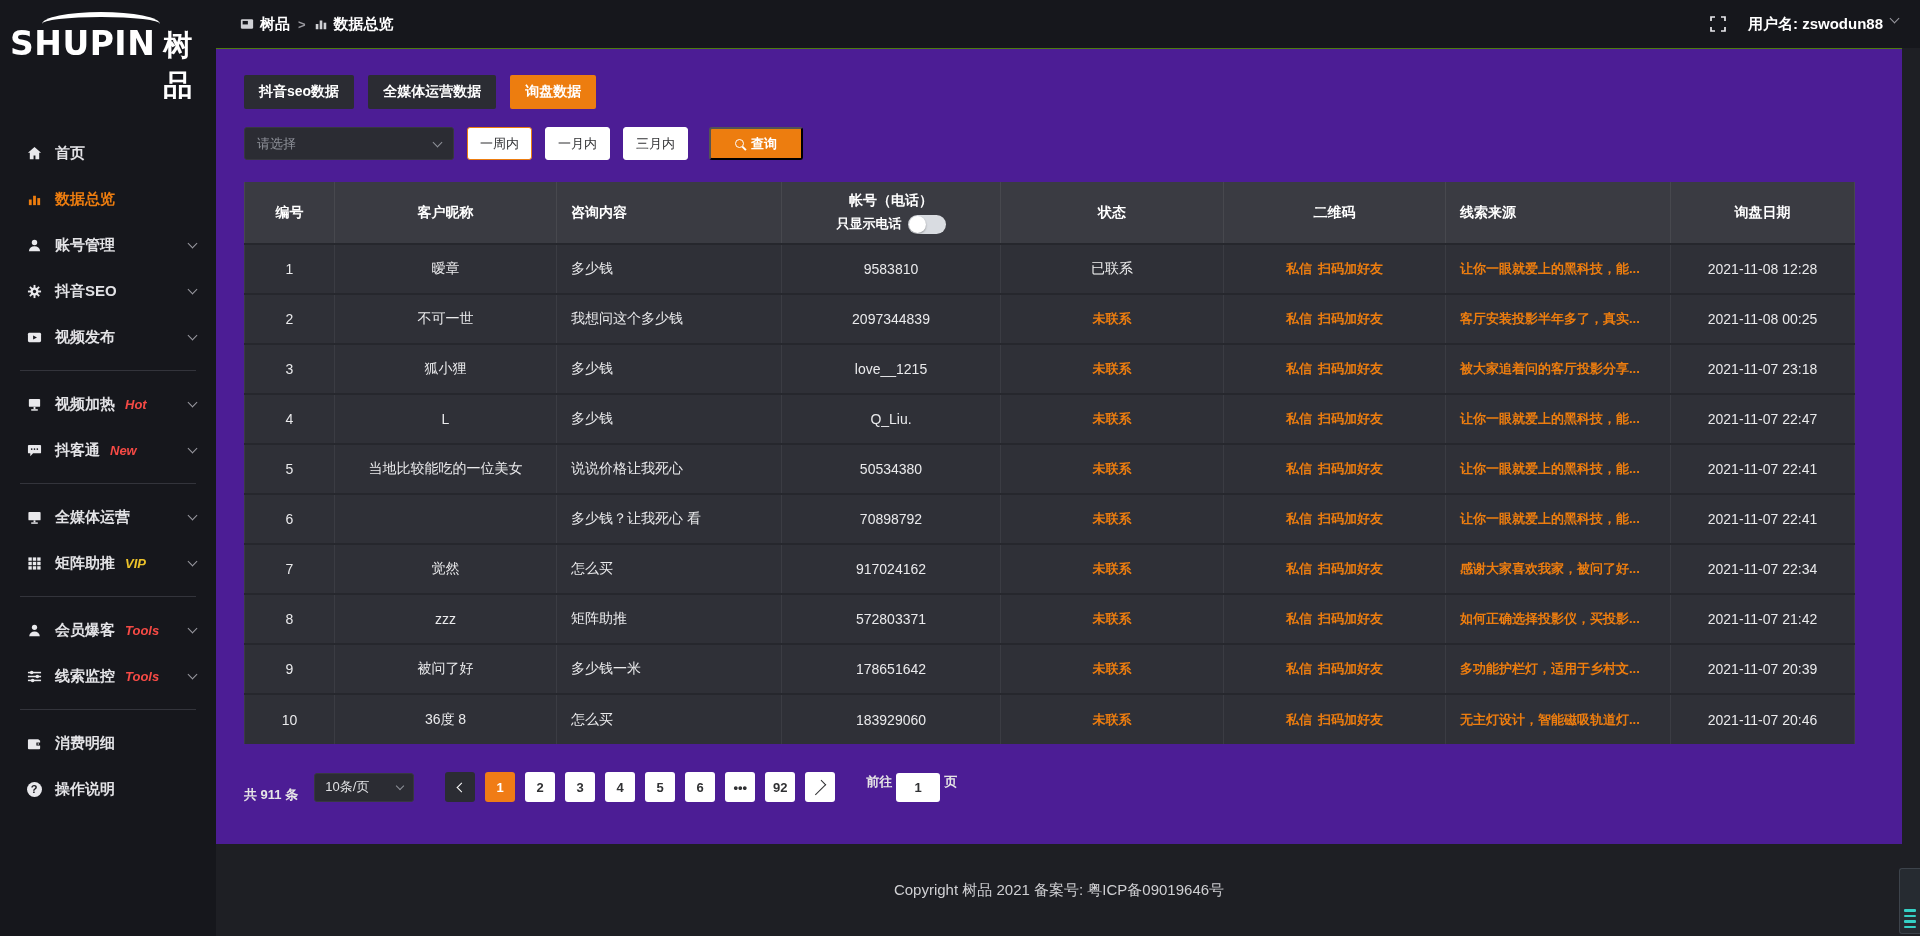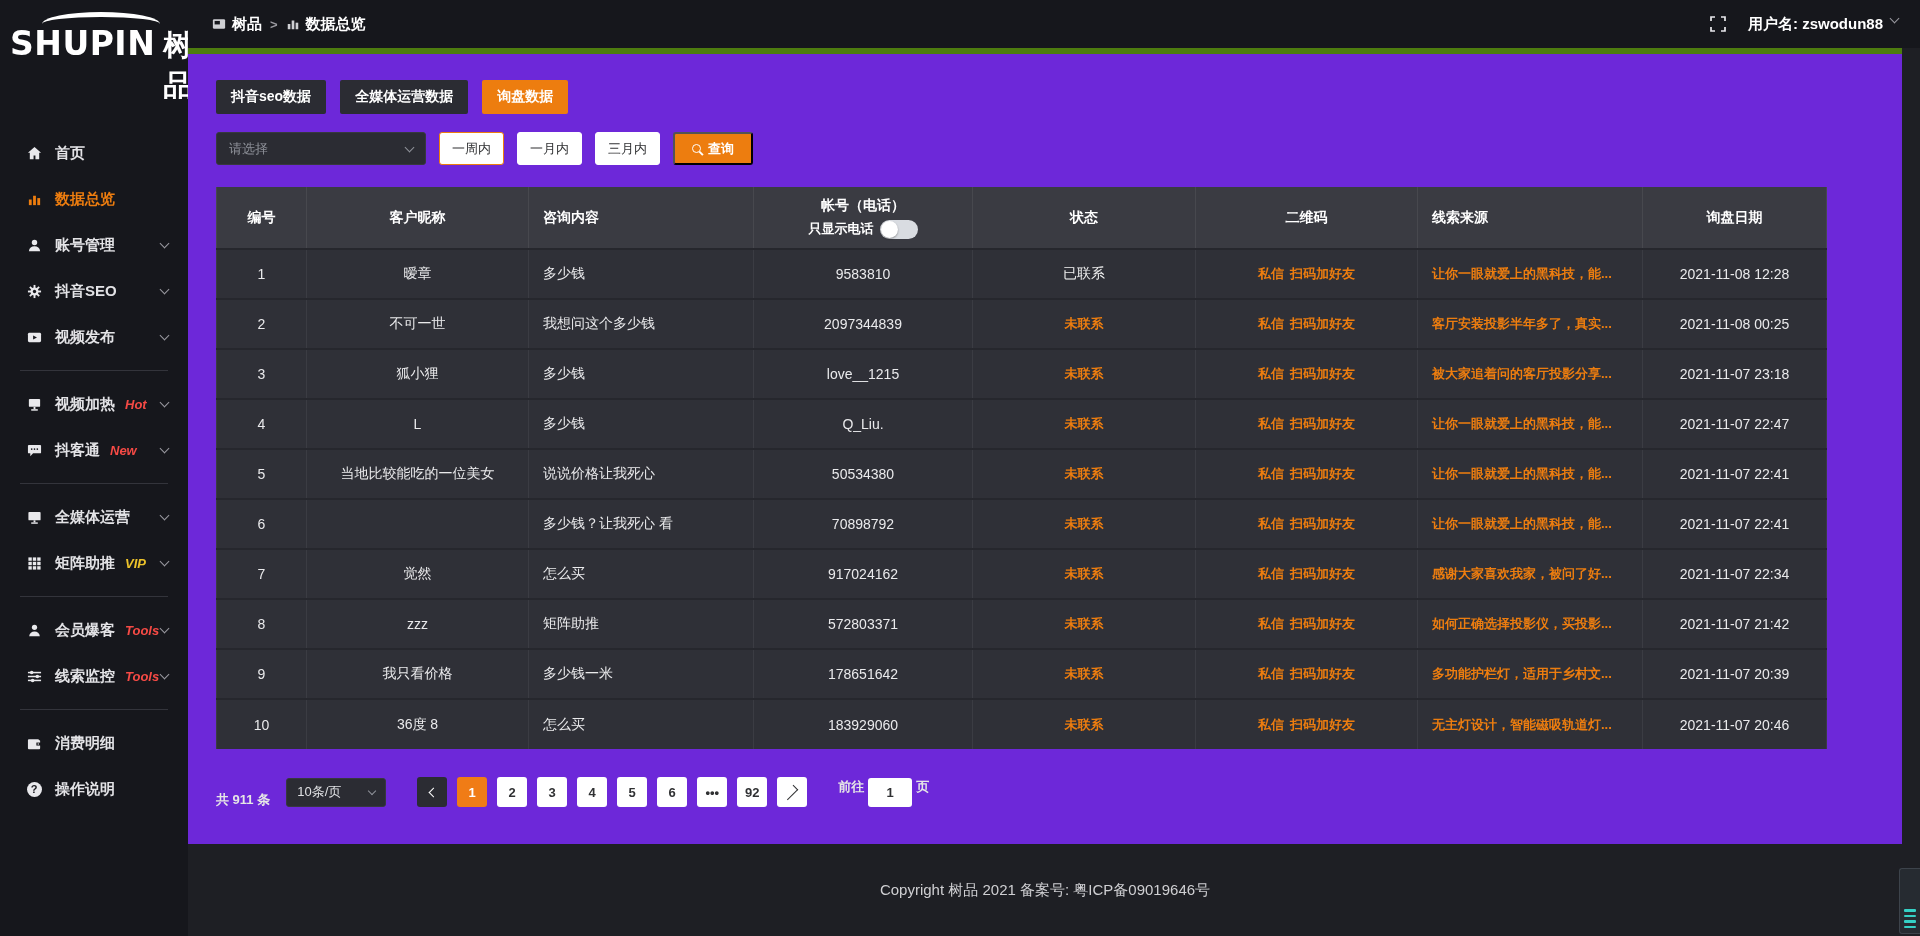--- a/index.html
+++ b/index.html
@@ -4,21 +4,21 @@
 <style>
   * { margin:0; padding:0; box-sizing:border-box; }
   html,body { width:1920px; height:936px; overflow:hidden; }
   body {
     font-family:"Liberation Sans","DejaVu Sans",sans-serif;
     background:#1e1f24; color:#e6e6e6; font-size:14px;
   }
   .app { display:flex; width:1920px; height:936px; }
 
   
-  .sidebar { width:188px; flex-shrink:0; background:#16171c; padding-top:8px; }
+  .sidebar { width:216px; flex-shrink:0; background:#16171c; padding-top:8px; }
   .logo { padding:4px 16px 10px 10px; }
   .logo-arc { width:118px; height:12px; border-top:5px solid #fff;
               border-radius:50% 50% 0 0 / 100% 100% 0 0; margin-left:32px; }
   .logo-line { display:flex; align-items:baseline; gap:8px; }
   .logo-en { font-size:33px; font-weight:800; letter-spacing:0.5px; color:#fff;
              font-family:"DejaVu Sans","Liberation Sans",sans-serif; }
   .logo-cn { font-size:29px; font-weight:800; color:#fff; }
   .nav { padding-top:14px; }
   .nav-item { height:46px; display:flex; align-items:center; padding:0 20px 0 26px;
               cursor:pointer; color:#e3e3e6; position:relative; }
@@ -45,41 +45,41 @@
   .crumb .ic svg { width:14px; height:14px; }
   .crumb-sep { color:#9a9aa0; font-size:13px; font-weight:bold; }
   .crumb-item { display:flex; align-items:center; gap:6px; cursor:pointer; }
   .top-right { margin-left:auto; display:flex; align-items:center; gap:22px; }
   .fs-icon { display:inline-flex; cursor:pointer; }
   .user { display:flex; align-items:flex-start; gap:8px; font-size:15px; font-weight:bold;
           color:#fff; cursor:pointer; }
   .user .nav-chev { margin:0 0 2px 0; }
 
   .main { flex:1; display:flex; flex-direction:column; padding-right:18px; min-height:0; }
-  .panel { background:#6d28d9; border-top:6px solid #4d7c0f; flex:1; padding:26px 24px 0 28px; }
+  .panel { background:#4c1d95; border-top:1px solid #4d7c0f; flex:1; padding:26px 24px 0 28px; }
 
   
   .tabs { display:flex; gap:14px; }
   .tab { background:#2b2c33; color:#fff; font-size:14px; font-weight:bold; height:34px;
          padding:0 15px; display:flex; align-items:center; border-radius:2px; cursor:pointer; }
   .tab.active { background:#ed7d0f; }
 
   
   .filter { display:flex; align-items:center; gap:13px; margin-top:18px; }
   .select { width:210px; height:33px; background:#2b2c33; border:1px solid #37383f;
             border-radius:3px; display:flex; align-items:center; justify-content:space-between;
             padding:0 12px; color:#8f929a; font-size:13px; cursor:pointer; }
   .select .nav-chev { margin:0 0 2px 0; border-color:#8f929a; }
   .rbtn { height:33px; min-width:64px; background:#fff; border:1px solid #fff; border-radius:3px;
           color:#303133; font-size:13px; font-weight:normal; display:flex; align-items:center;
           justify-content:center; padding:0 12px; cursor:pointer; }
   .rbtn.active { border:1px solid #ed7d0f; }
-  .sbtn { height:33px; margin-left:0; background:#ed7d0f; color:#fff; border-radius:3px;
+  .sbtn { height:33px; margin-left:8px; background:#ed7d0f; color:#fff; border-radius:3px;
           font-size:13px; font-weight:bold; display:flex; align-items:center; gap:7px;
-          padding:0 17px; cursor:pointer; }
+          padding:0 24px; cursor:pointer; }
   .mag { width:9px; height:9px; border:1.6px solid #fff; border-radius:50%; position:relative; }
   .mag::after { content:""; position:absolute; width:1.8px; height:4.5px; background:#fff;
                 right:-1.5px; bottom:-3.5px; transform:rotate(-45deg); }
 
   
   table { border-collapse:collapse; table-layout:fixed; width:1610px; margin-top:22px; }
   th { background:#3a3b42; color:#fff; font-size:14px; font-weight:bold; height:62px;
        border-right:1px solid #47484e; border-left:1px solid #47484e; vertical-align:middle; }
   td { background:#2f3037; color:#eaeaec; font-size:14px; height:50px; text-align:center;
        vertical-align:middle; border-right:1px solid #3b3c43; border-left:1px solid #3b3c43;
@@ -512,21 +512,21 @@
                   <div class="qr">
                     <a>私信</a>
                     <a>扫码加好友</a>
                   </div>
                 </td>
                 <td class="al src">如何正确选择投影仪，买投影...</td>
                 <td>2021-11-07 21:42</td>
               </tr>
               <tr>
                 <td>9</td>
-                <td>我只看价格</td>
+                <td>被问了好</td>
                 <td class="al">多少钱一米</td>
                 <td>178651642</td>
                 <td><span class="st-un">未联系</span></td>
                 <td>
                   <div class="qr">
                     <a>私信</a>
                     <a>扫码加好友</a>
                   </div>
                 </td>
                 <td class="al src">多功能护栏灯，适用于乡村文...</td>

